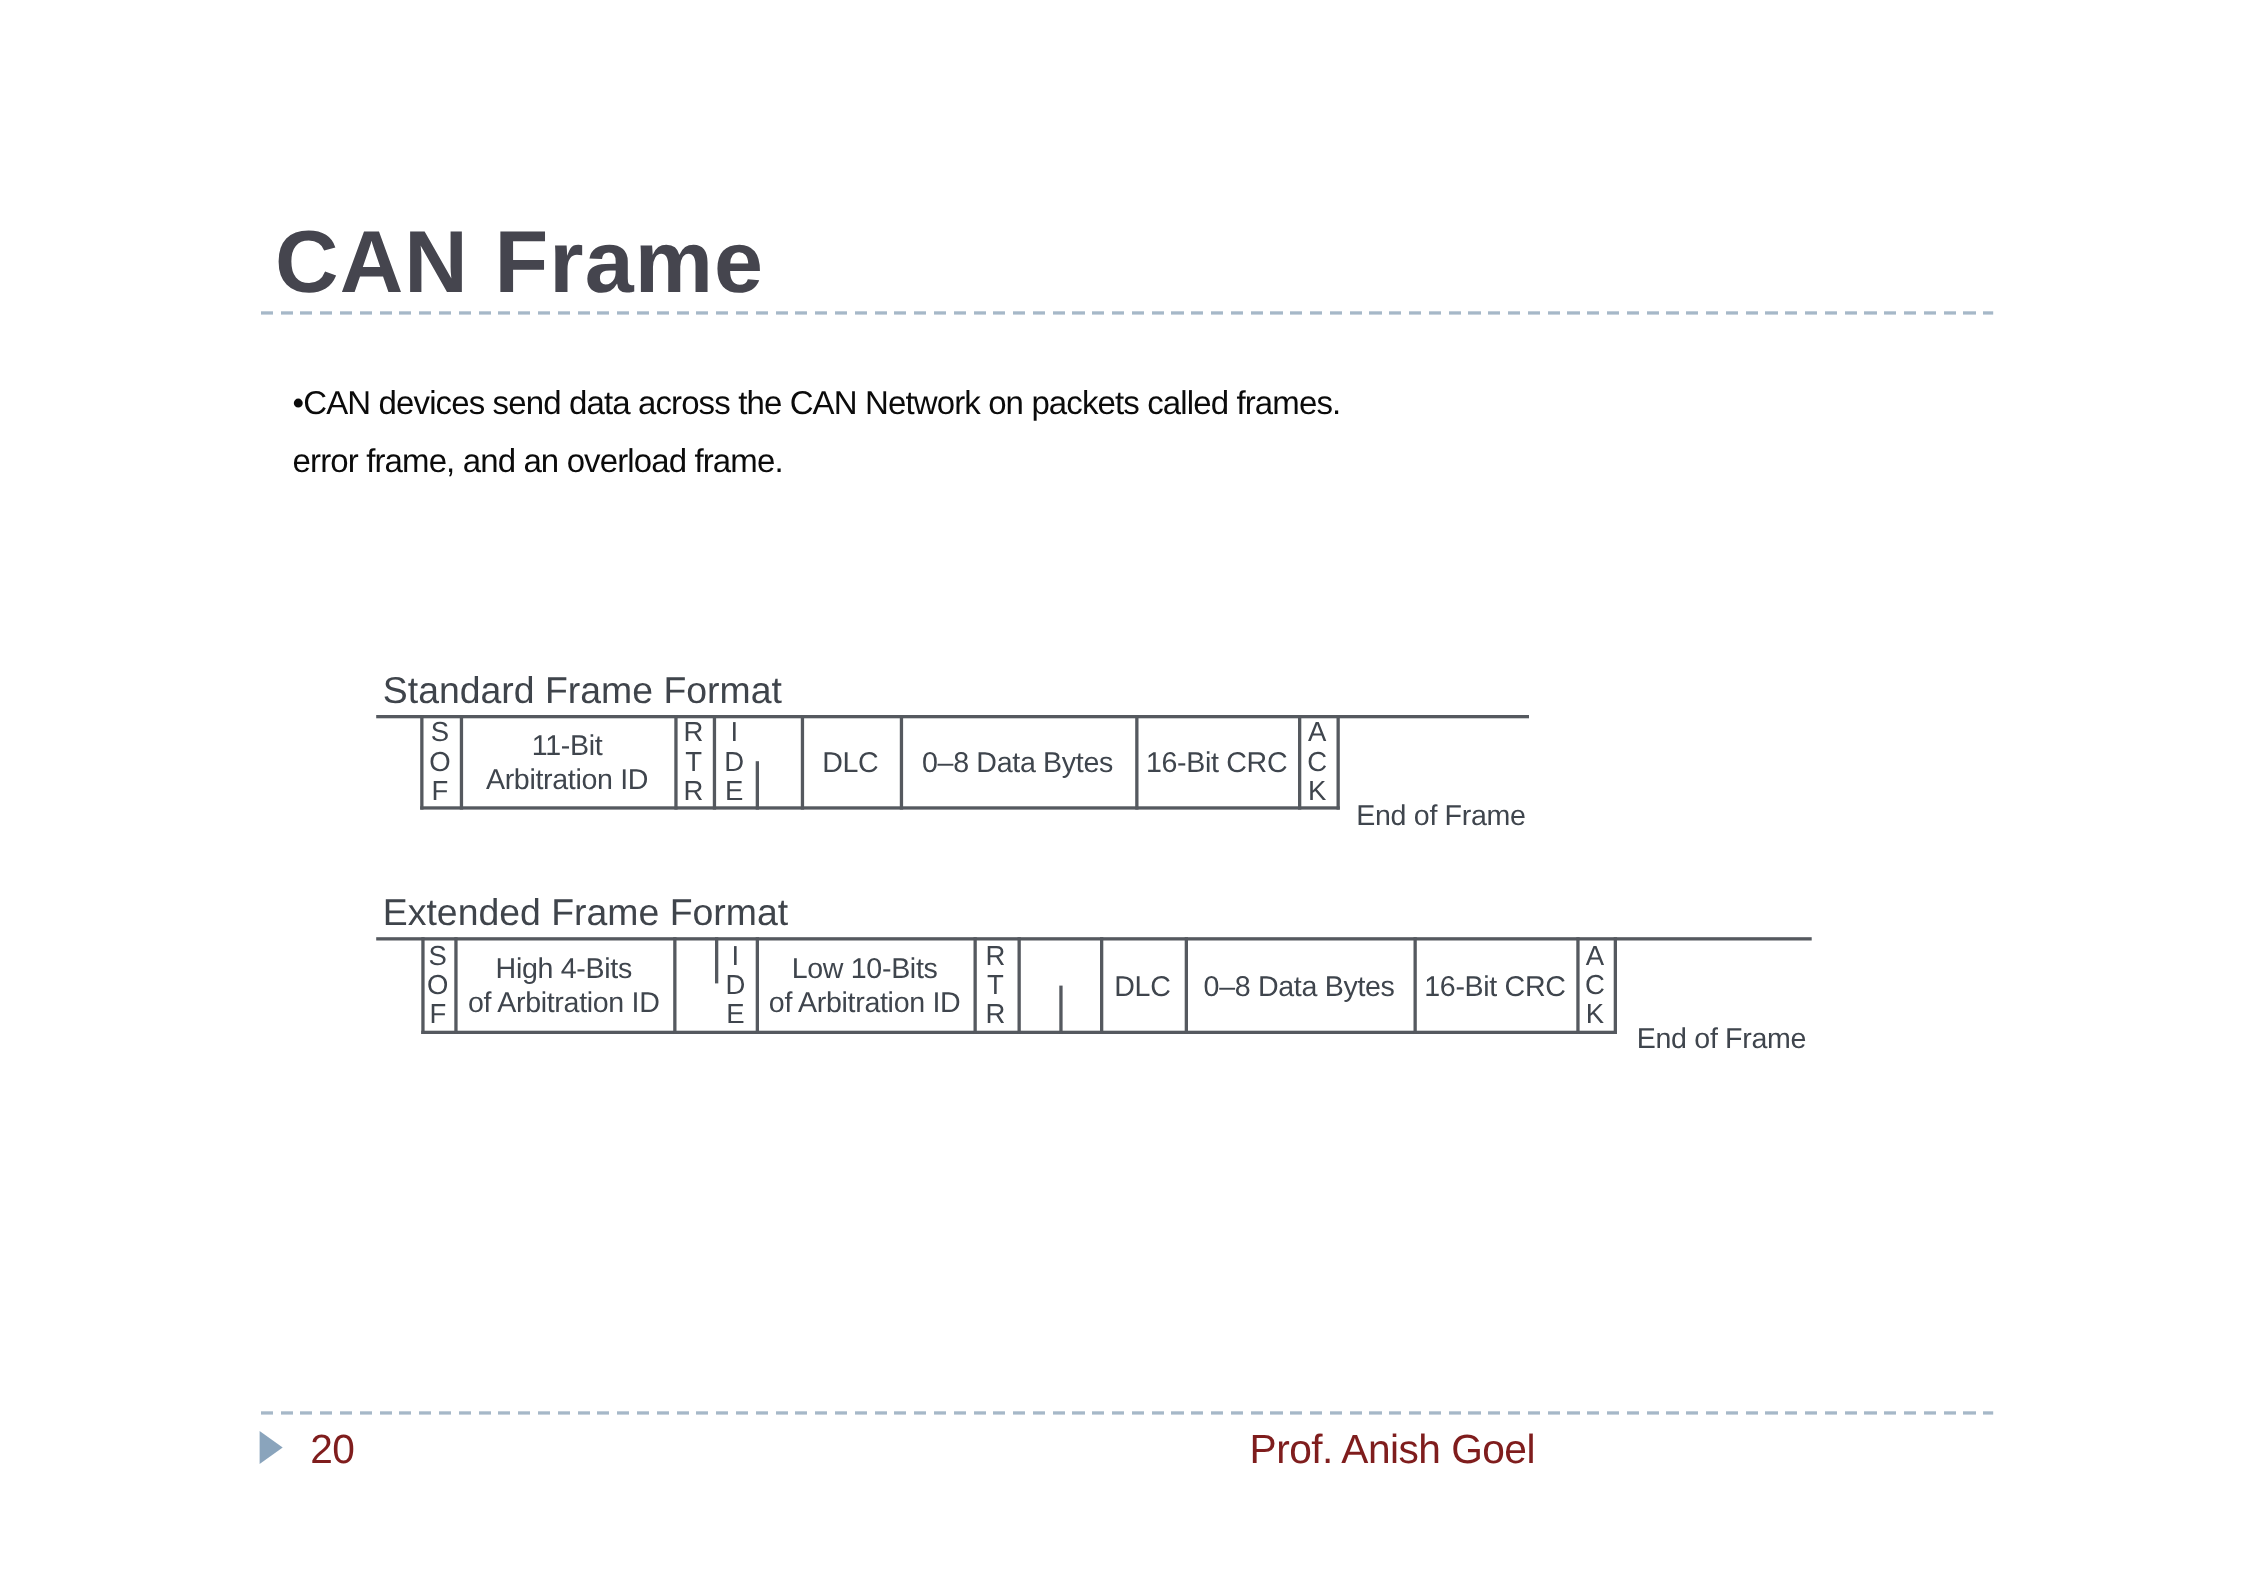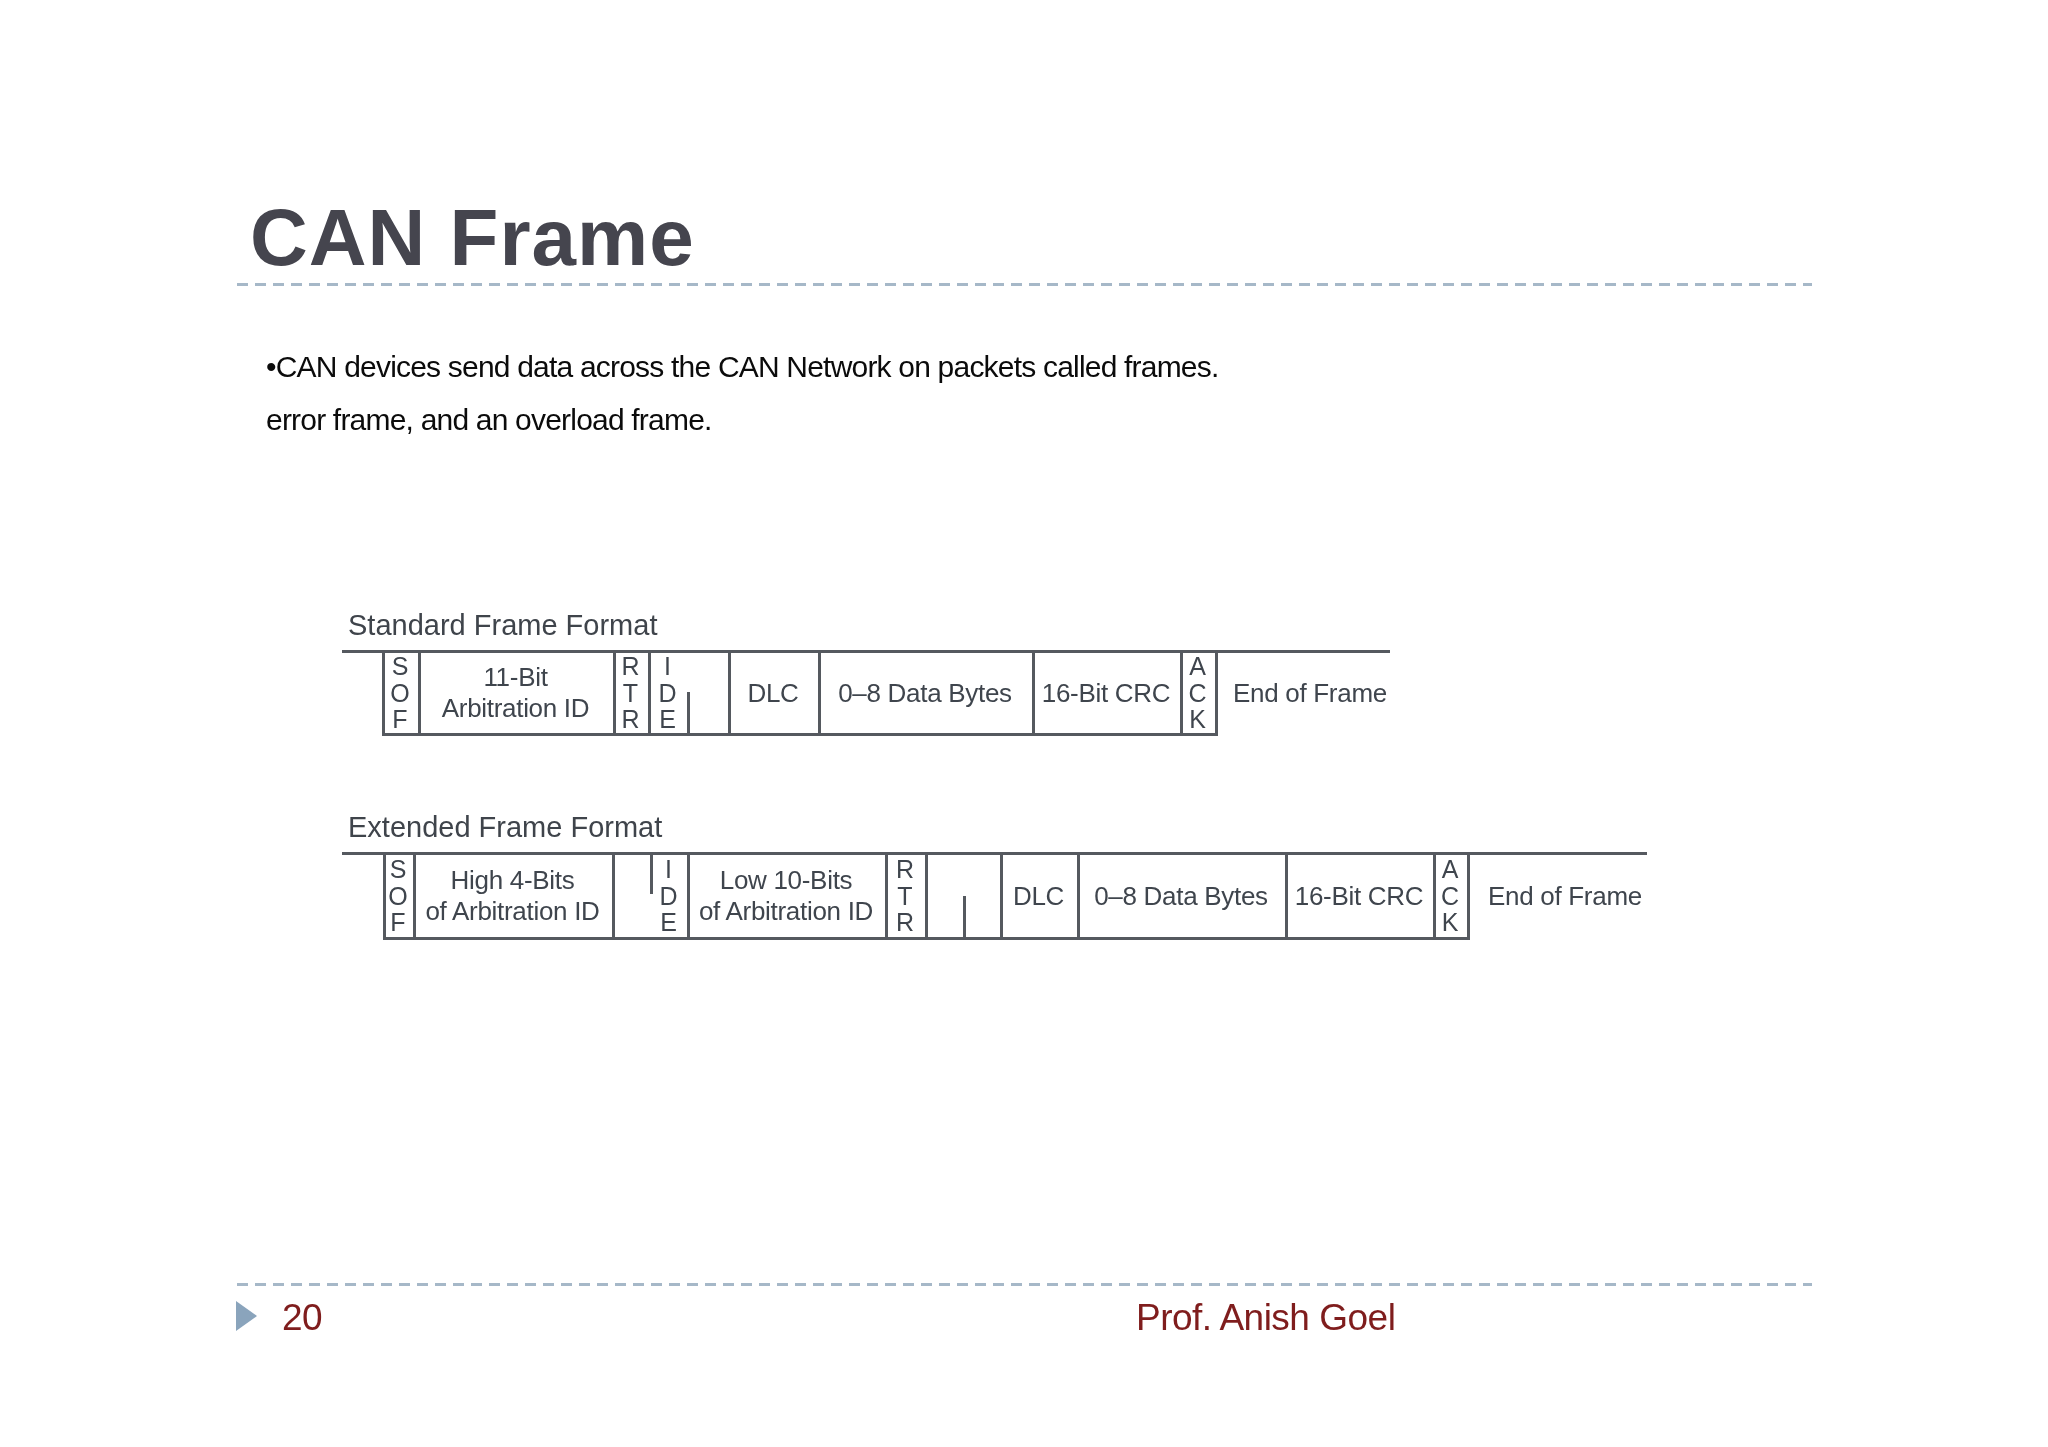--- a/index.html
+++ b/index.html
@@ -33,38 +33,38 @@
     color: #0b0b0b;
     font-size: 30px;
     letter-spacing: -0.8px;
   }
   .bullet-line { white-space: nowrap; line-height: 52.5px; }
 
   
   .frame-diagram { color: #3f454d; }
   .dia-label {
     position: absolute;
-    font-size: 29px;
+    font-size: 34px;
     color: #3f444b;
     white-space: nowrap;
   }
   .hline { position: absolute; height: 3px; background: #55595f; }
   .vline { position: absolute; width: 3px; background: #55595f; }
   .cell {
     position: absolute;
     display: flex;
     flex-direction: column;
     align-items: center;
     justify-content: center;
     text-align: center;
     font-size: 26px;
     letter-spacing: -0.3px;
     line-height: 31px;
   }
-  .cell-left { align-items: flex-start; text-align: right; }
+  .cell-left { align-items: flex-start; text-align: right; margin-top: 48px; }
   .stack {
     font-size: 25px;
     line-height: 26.5px;
     letter-spacing: 0;
   }
 
   
   .footer-divider { left: 237px; top: 1283px; width: 1575px; }
   .footer-text {
     top: 1297px;

